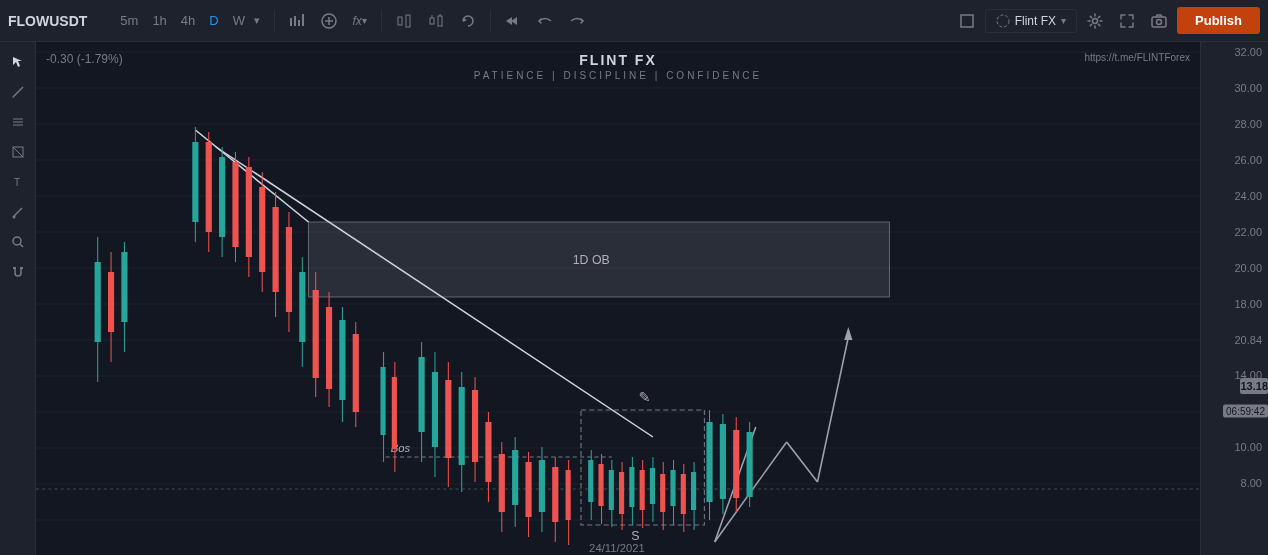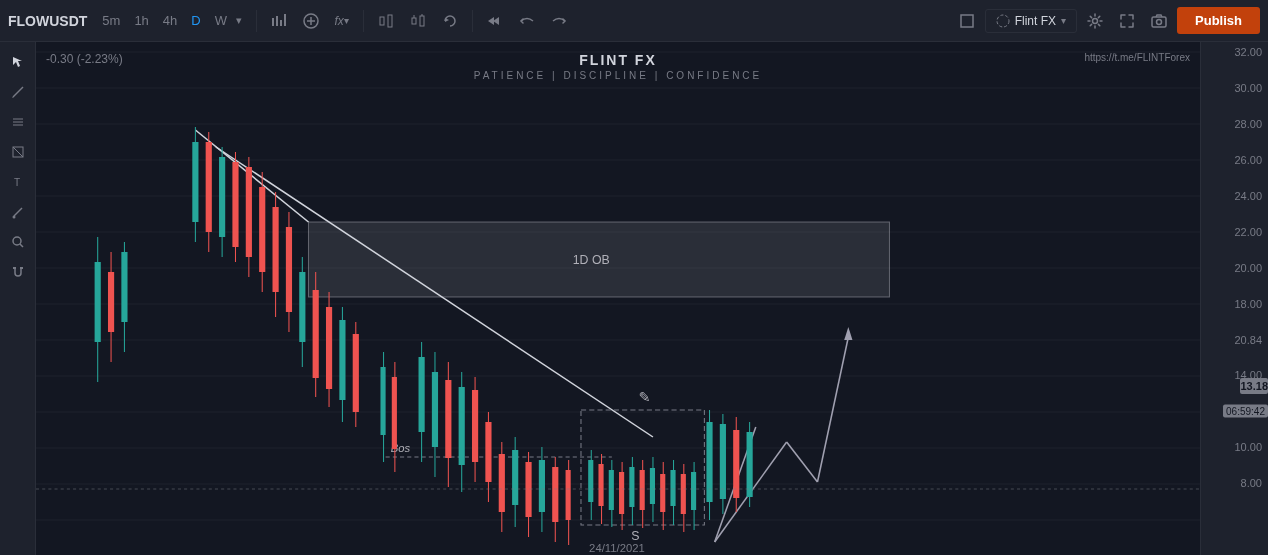--- a/index.html
+++ b/index.html
@@ -19,21 +19,21 @@
       height: 42px;
       background: #1e222d;
       border-bottom: 1px solid #2a2e39;
       padding: 0 8px;
       gap: 4px;
     }
     .symbol-label {
       font-size: 14px;
       font-weight: 700;
       color: #d1d4dc;
-      margin-right: 6px;
+      margin-right: 24px;
       white-space: nowrap;
     }
     .timeframe-btn {
       background: none;
       border: none;
       color: #787b86;
       font-size: 13px;
       cursor: pointer;
       padding: 4px 5px;
       border-radius: 3px;
@@ -378,21 +378,21 @@
           <path d="M4 3 L4 8 Q4 11 7 11 Q10 11 10 8 L10 3" stroke="#787b86" stroke-width="1.5" fill="none"></path>
           <line x1="2" y1="3" x2="5" y2="3" stroke="#787b86" stroke-width="2"></line>
           <line x1="9" y1="3" x2="12" y2="3" stroke="#787b86" stroke-width="2"></line>
         </svg>
     </button>
   </div>
 
   <div class="chart-area">
 
     <div class="price-info">
-      <span>-0.30 (-2.23%)</span>
+      <span>-0.30 (-1.79%)</span>
     </div>
 
     <div class="chart-title-overlay">
       <div class="chart-title-main">FLINT FX</div>
       <div class="chart-title-sub">PATIENCE  |  DISCIPLINE  |  CONFIDENCE</div>
     </div>
 
     <div class="tg-link">https://t.me/FLINTForex</div>
 
     <div class="chart-canvas-wrapper">

